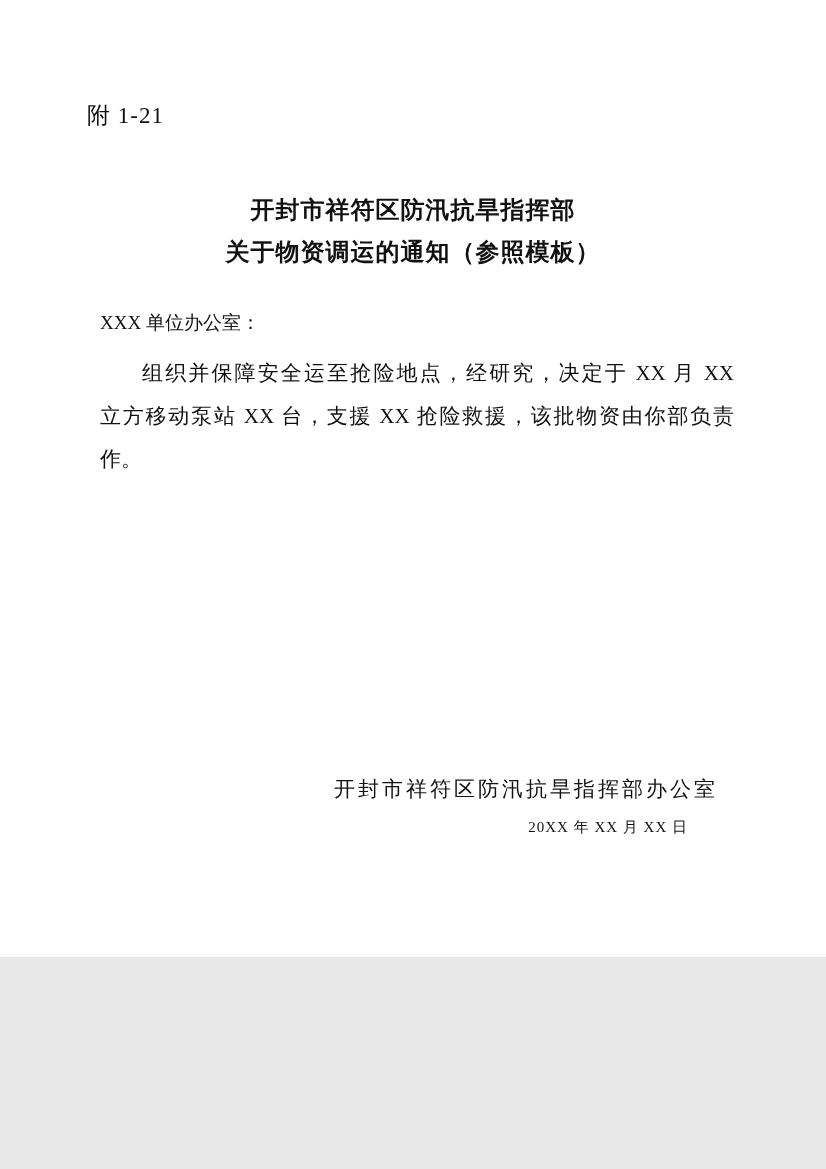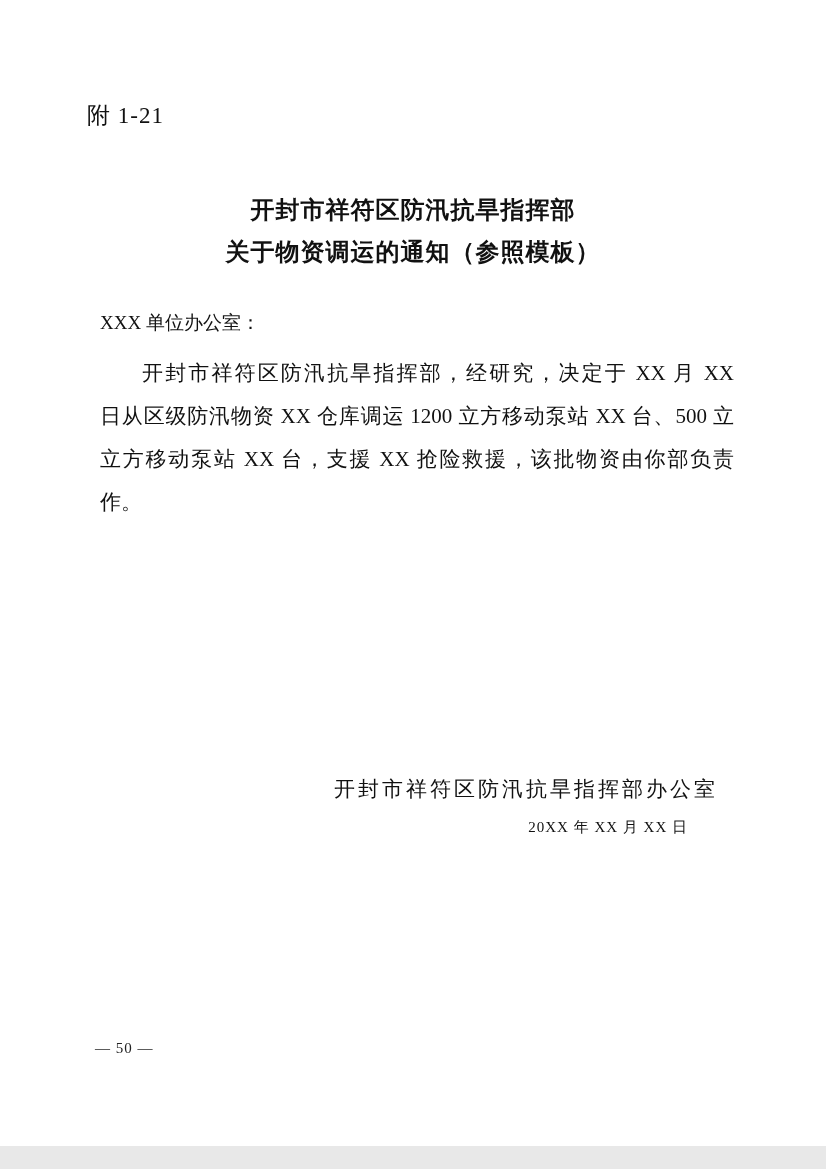--- a/index.html
+++ b/index.html
@@ -3,21 +3,21 @@
 <meta charset="utf-8">
 <style>
   html, body {
     margin: 0;
     padding: 0;
     background: #e8e8e8;
   }
   .page {
     position: relative;
     width: 826px;
-    height: 1146px;
+    height: 957px;
     margin: 0 auto;
     background: #ffffff;
     color: #111111;
     font-family: "Liberation Serif", "DejaVu Serif", serif;
     overflow: hidden;
   }
   .attachment-label {
     position: absolute;
     left: 87px;
     top: 100px;
@@ -100,22 +100,21 @@
 
   <div class="attachment-label">附 1-21</div>
 
   <div class="doc-title line1">开封市祥符区防汛抗旱指挥部</div>
 
   <div class="doc-title line2">关于物资调运的通知（参照模板）</div>
 
   <div class="salutation">XXX 单位办公室：</div>
 
   <div class="body-block">
-    <div class="body-line first">开封市祥符区防汛抗旱指挥部，经研究，决定于 XX 月 XX</div>
-    <div class="body-line">日从区级防汛物资 XX 仓库调运 1200 立方移动泵站 XX 台、500 立</div>
+    <div class="body-line first">组织并保障安全运至抢险地点，经研究，决定于 XX 月 XX</div>
     <div class="body-line">立方移动泵站 XX 台，支援 XX 抢险救援，该批物资由你部负责</div>
     <div class="body-line last">作。</div>
   </div>
 
 
   <div class="signature-line">开封市祥符区防汛抗旱指挥部办公室</div>
 
   <div class="date-line">20XX 年 XX 月 XX 日</div>
 
   <div class="page-number">— 50 —</div>

